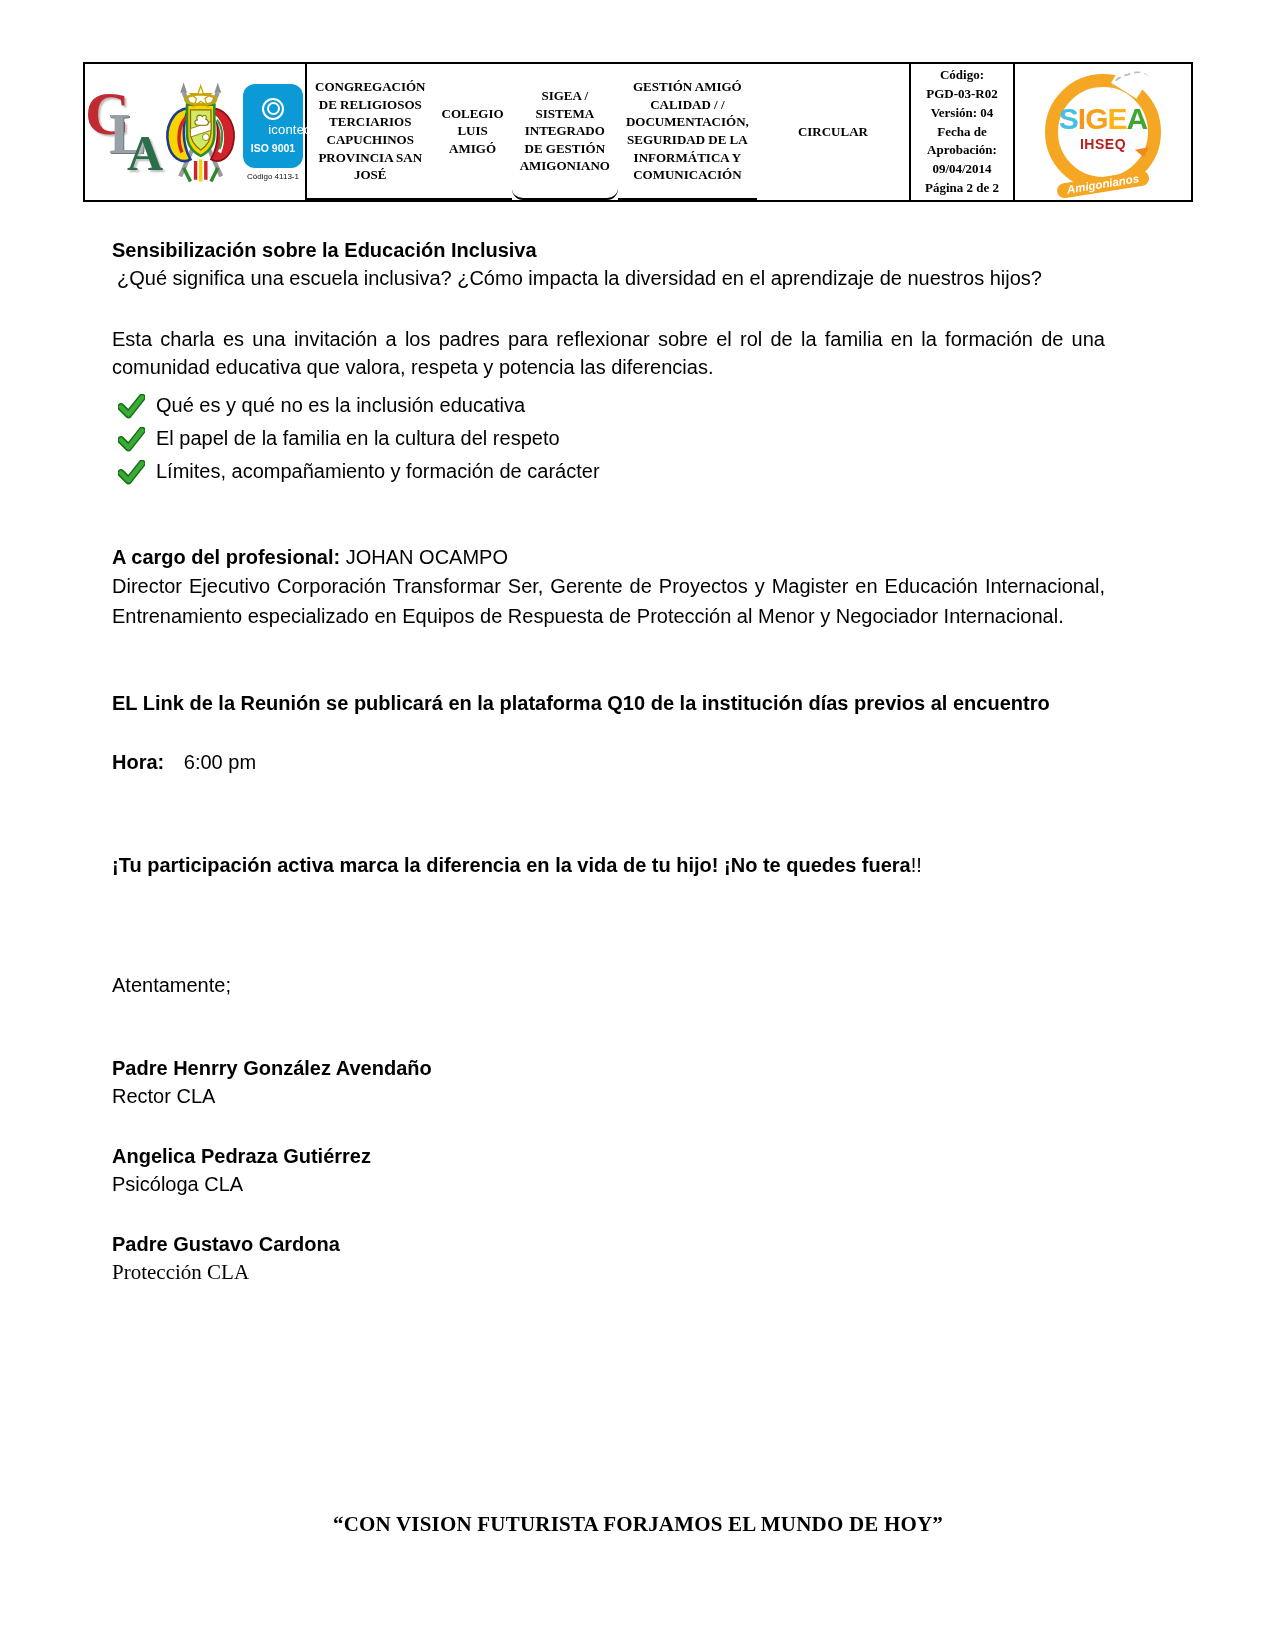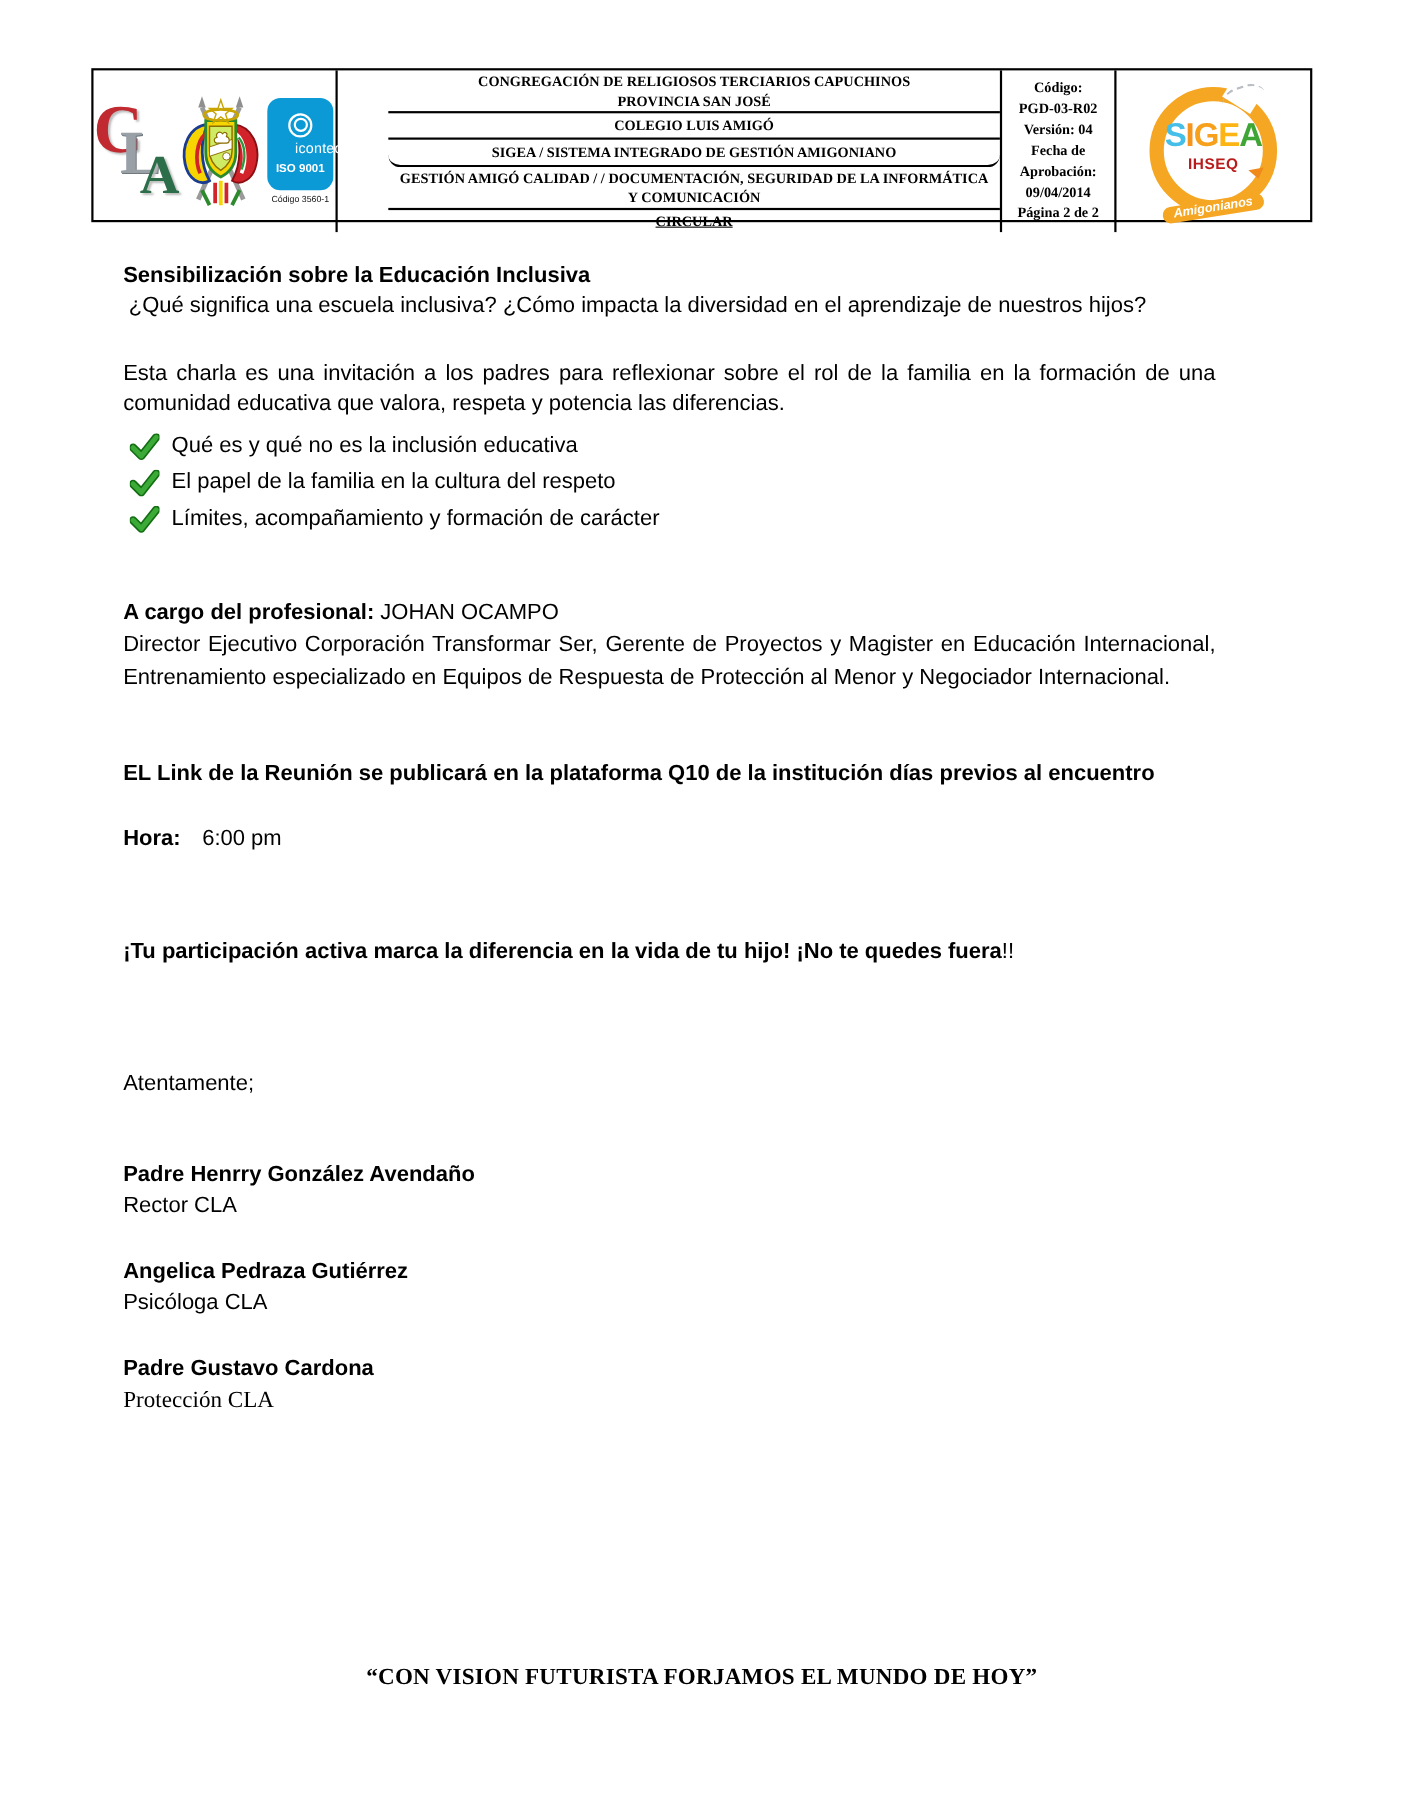--- a/index.html
+++ b/index.html
@@ -28,24 +28,24 @@
     width:60px; height:84px; background:#0C9AD7; border-radius:12px;
     display:flex; flex-direction:column; align-items:center; justify-content:center; gap:2px; color:#fff;
   }
   .icontec-icon { width:22px; height:22px; border:2.5px solid #fff; border-radius:50%;
     display:flex; align-items:center; justify-content:center; }
   .icontec-icon::after { content:""; width:9px; height:9px; border:2.5px solid #fff; border-radius:50%; }
   .icontec-name { font-size:13px; letter-spacing:.2px;padding-left:33px; }
   .icontec-iso { font-size:10.5px; font-weight:bold; margin-top:3px; }
   .icontec-code { font-size:8px; margin-top:4px; color:#111; }
   
-  .rows-cell { display:flex; flex-direction:column; font-family:"Liberation Serif", serif; font-weight:bold; text-align:center;margin-left:46px; }
+  .rows-cell { display:flex; flex-direction:row; font-family:"Liberation Serif", serif; font-weight:bold; text-align:center; }
   .h-row { display:flex; flex-direction:column; align-items:center; justify-content:center;
            border-bottom:2px solid #000; font-size:13px; line-height:1.35; padding:1px 8px; }
-  .h-row:last-child { border-bottom:none;text-decoration:underline; }
+  .h-row:last-child { border-bottom:none; }
   .h-row.r1 { flex:0 0 37px; } .h-row.r2 { flex:0 0 24px;justify-content:center; } .h-row.r3 { flex:0 0 25px;border-radius:11px; }
   .h-row.r4 { flex:0 0 37px; } .h-row.r5 { flex:1; }
   
   .meta-cell { display:flex; align-items:center; justify-content:center; text-align:center;
     font-family:"Liberation Serif", serif; font-weight:bold; font-size:13px; line-height:1.45; white-space:pre-line; padding:2px; }
   
   .sigea-cell { display:flex; align-items:center; justify-content:center; }
   .sigea-logo { position:relative; width:124px; height:124px; }
   .sigea-ring { position:absolute; inset:4px; border:13px solid #F5A623; border-radius:50%; }
   .sigea-gap { position:absolute; top:6px; right:22px; width:30px; height:16px; background:#fff; transform:rotate(32deg); }
@@ -116,21 +116,21 @@
         <path d="M30 104 L38 120 M70 104 L62 120" stroke="#2C8A2C" stroke-width="4"></path>
         <path d="M44 96 L44 118 M56 96 L56 118" stroke="#D2232A" stroke-width="4"></path>
         <path d="M50 94 L50 120" stroke="#F6D500" stroke-width="4"></path>
       </svg>
       <div class="icontec-wrap">
         <div class="icontec-badge">
           <span class="icontec-icon"></span>
           <span class="icontec-name">icontec</span>
           <span class="icontec-iso">ISO 9001</span>
         </div>
-        <span class="icontec-code">Código 3560-1</span>
+        <span class="icontec-code">Código 4113-1</span>
       </div>
     </div>
 
     <div class="h-cell rows-cell">
       <div class="h-row r1">
         <span>CONGREGACIÓN DE RELIGIOSOS TERCIARIOS CAPUCHINOS</span>
         <span>PROVINCIA SAN JOSÉ</span>
       </div>
       <div class="h-row r2">
         <span>COLEGIO LUIS AMIGÓ</span>

